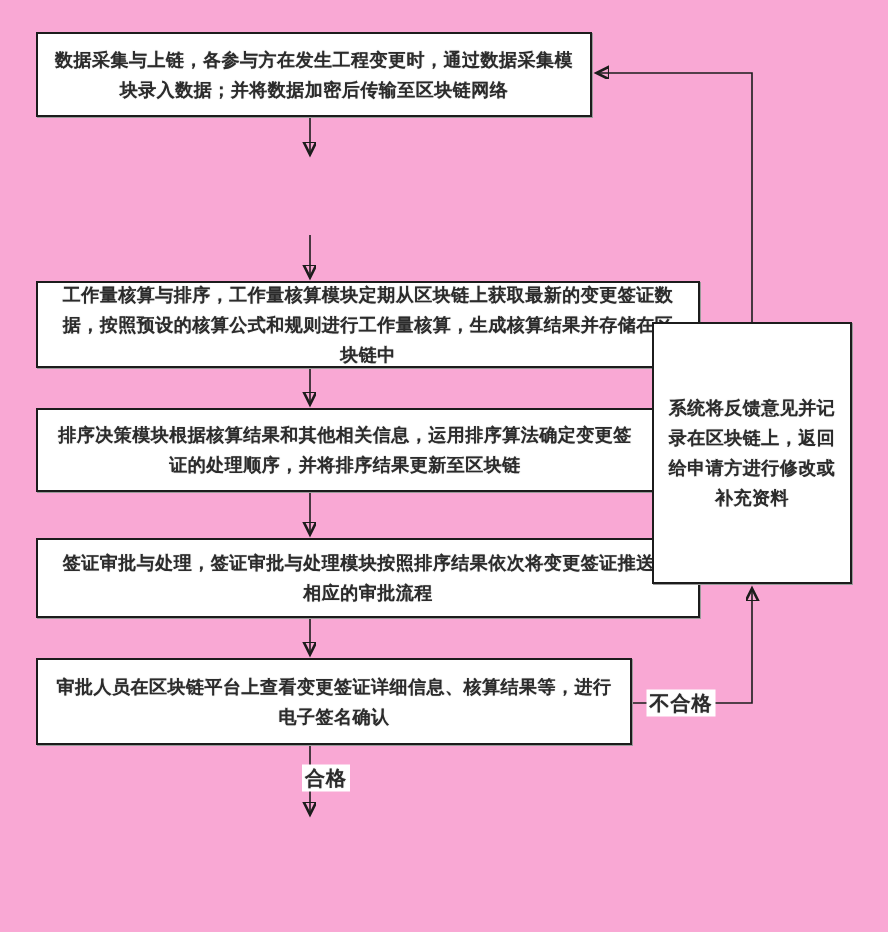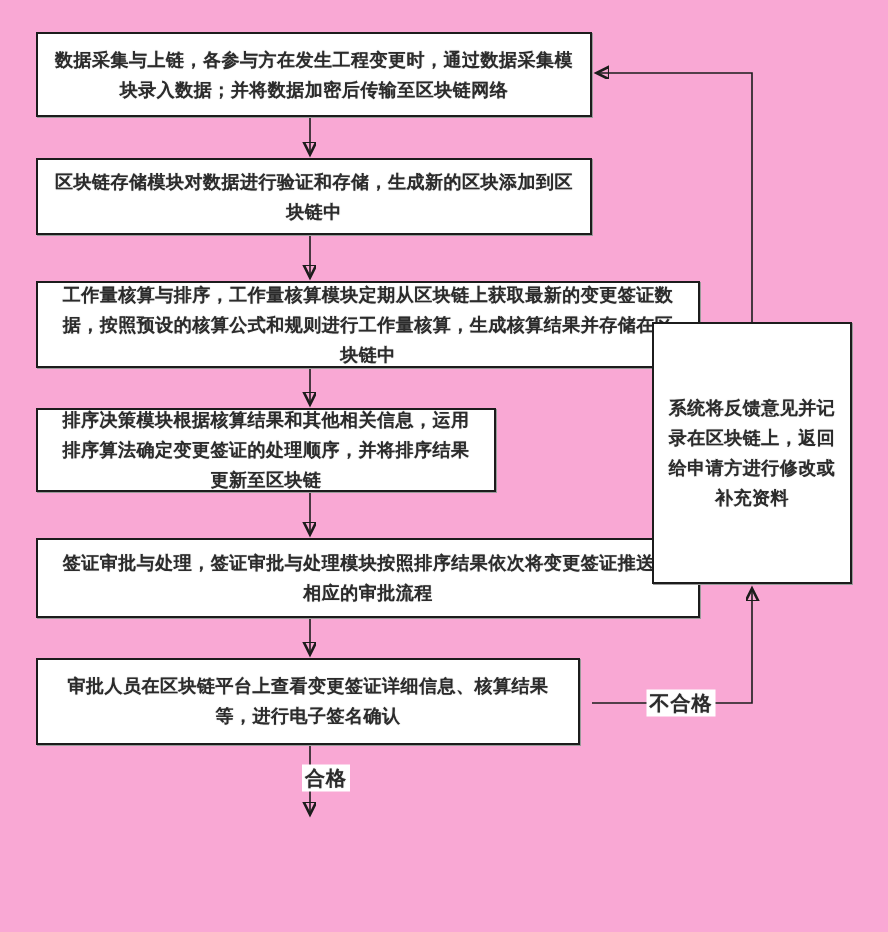--- a/index.html
+++ b/index.html
@@ -23,23 +23,23 @@
     line-height:30px;
     letter-spacing:0.5px;
     padding:6px 16px;
     box-sizing:border-box;
     text-shadow:0 0 1px rgba(60,60,60,0.55);
   }
   
   .b1{left:36px;top:32px;width:556px;height:85px;}
   .b2{left:36px;top:158px;width:556px;height:77px;}
   .b3{left:36px;top:281px;width:664px;height:87px;}
-  .b4{left:36px;top:408px;width:460px;height:84px;}
+  .b4{left:36px;top:408px;width:618px;height:84px;}
   .b5{left:36px;top:538px;width:664px;height:80px;}
-  .b6{left:36px;top:658px;width:544px;height:87px;font-family:Liberation Mono, monospace;}
+  .b6{left:36px;top:658px;width:596px;height:87px;}
   .b7{left:36px;top:818px;width:556px;height:87px;}
   
   .b8{left:652px;top:322px;width:200px;height:262px;padding:10px 13px;}
   svg.connectors{position:absolute;left:0;top:0;width:888px;height:932px;pointer-events:none;}
   svg.connectors path, svg.connectors line{stroke:#1c1c1c;stroke-width:1.6;fill:none;}
   .edge-label{
     position:absolute;
     background:#ffffff;
     color:#2b2b2b;
     font-size:20px;
@@ -71,23 +71,20 @@
     <line x1="310" y1="618" x2="310" y2="653" marker-end="url(#ah)"></line>
     <line x1="310" y1="745" x2="310" y2="813" marker-end="url(#ah)"></line>
     <path d="M592,703 L752,703 L752,590" marker-end="url(#ah)"></path>
     <path d="M752,322 L752,73 L598,73" marker-end="url(#ah)"></path>
   </svg>
 
   <div class="node b1">
     <span>数据采集与上链，各参与方在发生工程变更时，通过数据采集模块录入数据；并将数据加密后传输至区块链网络</span>
   </div>
 
-  <div class="node b2">
-    <span>区块链存储模块对数据进行验证和存储，生成新的区块添加到区块链中</span>
-  </div>
 
   <div class="node b3">
     <span>工作量核算与排序，工作量核算模块定期从区块链上获取最新的变更签证数据，按照预设的核算公式和规则进行工作量核算，生成核算结果并存储在区块链中</span>
   </div>
 
   <div class="node b4">
     <span>排序决策模块根据核算结果和其他相关信息，运用排序算法确定变更签证的处理顺序，并将排序结果更新至区块链</span>
   </div>
 
   <div class="node b5">

